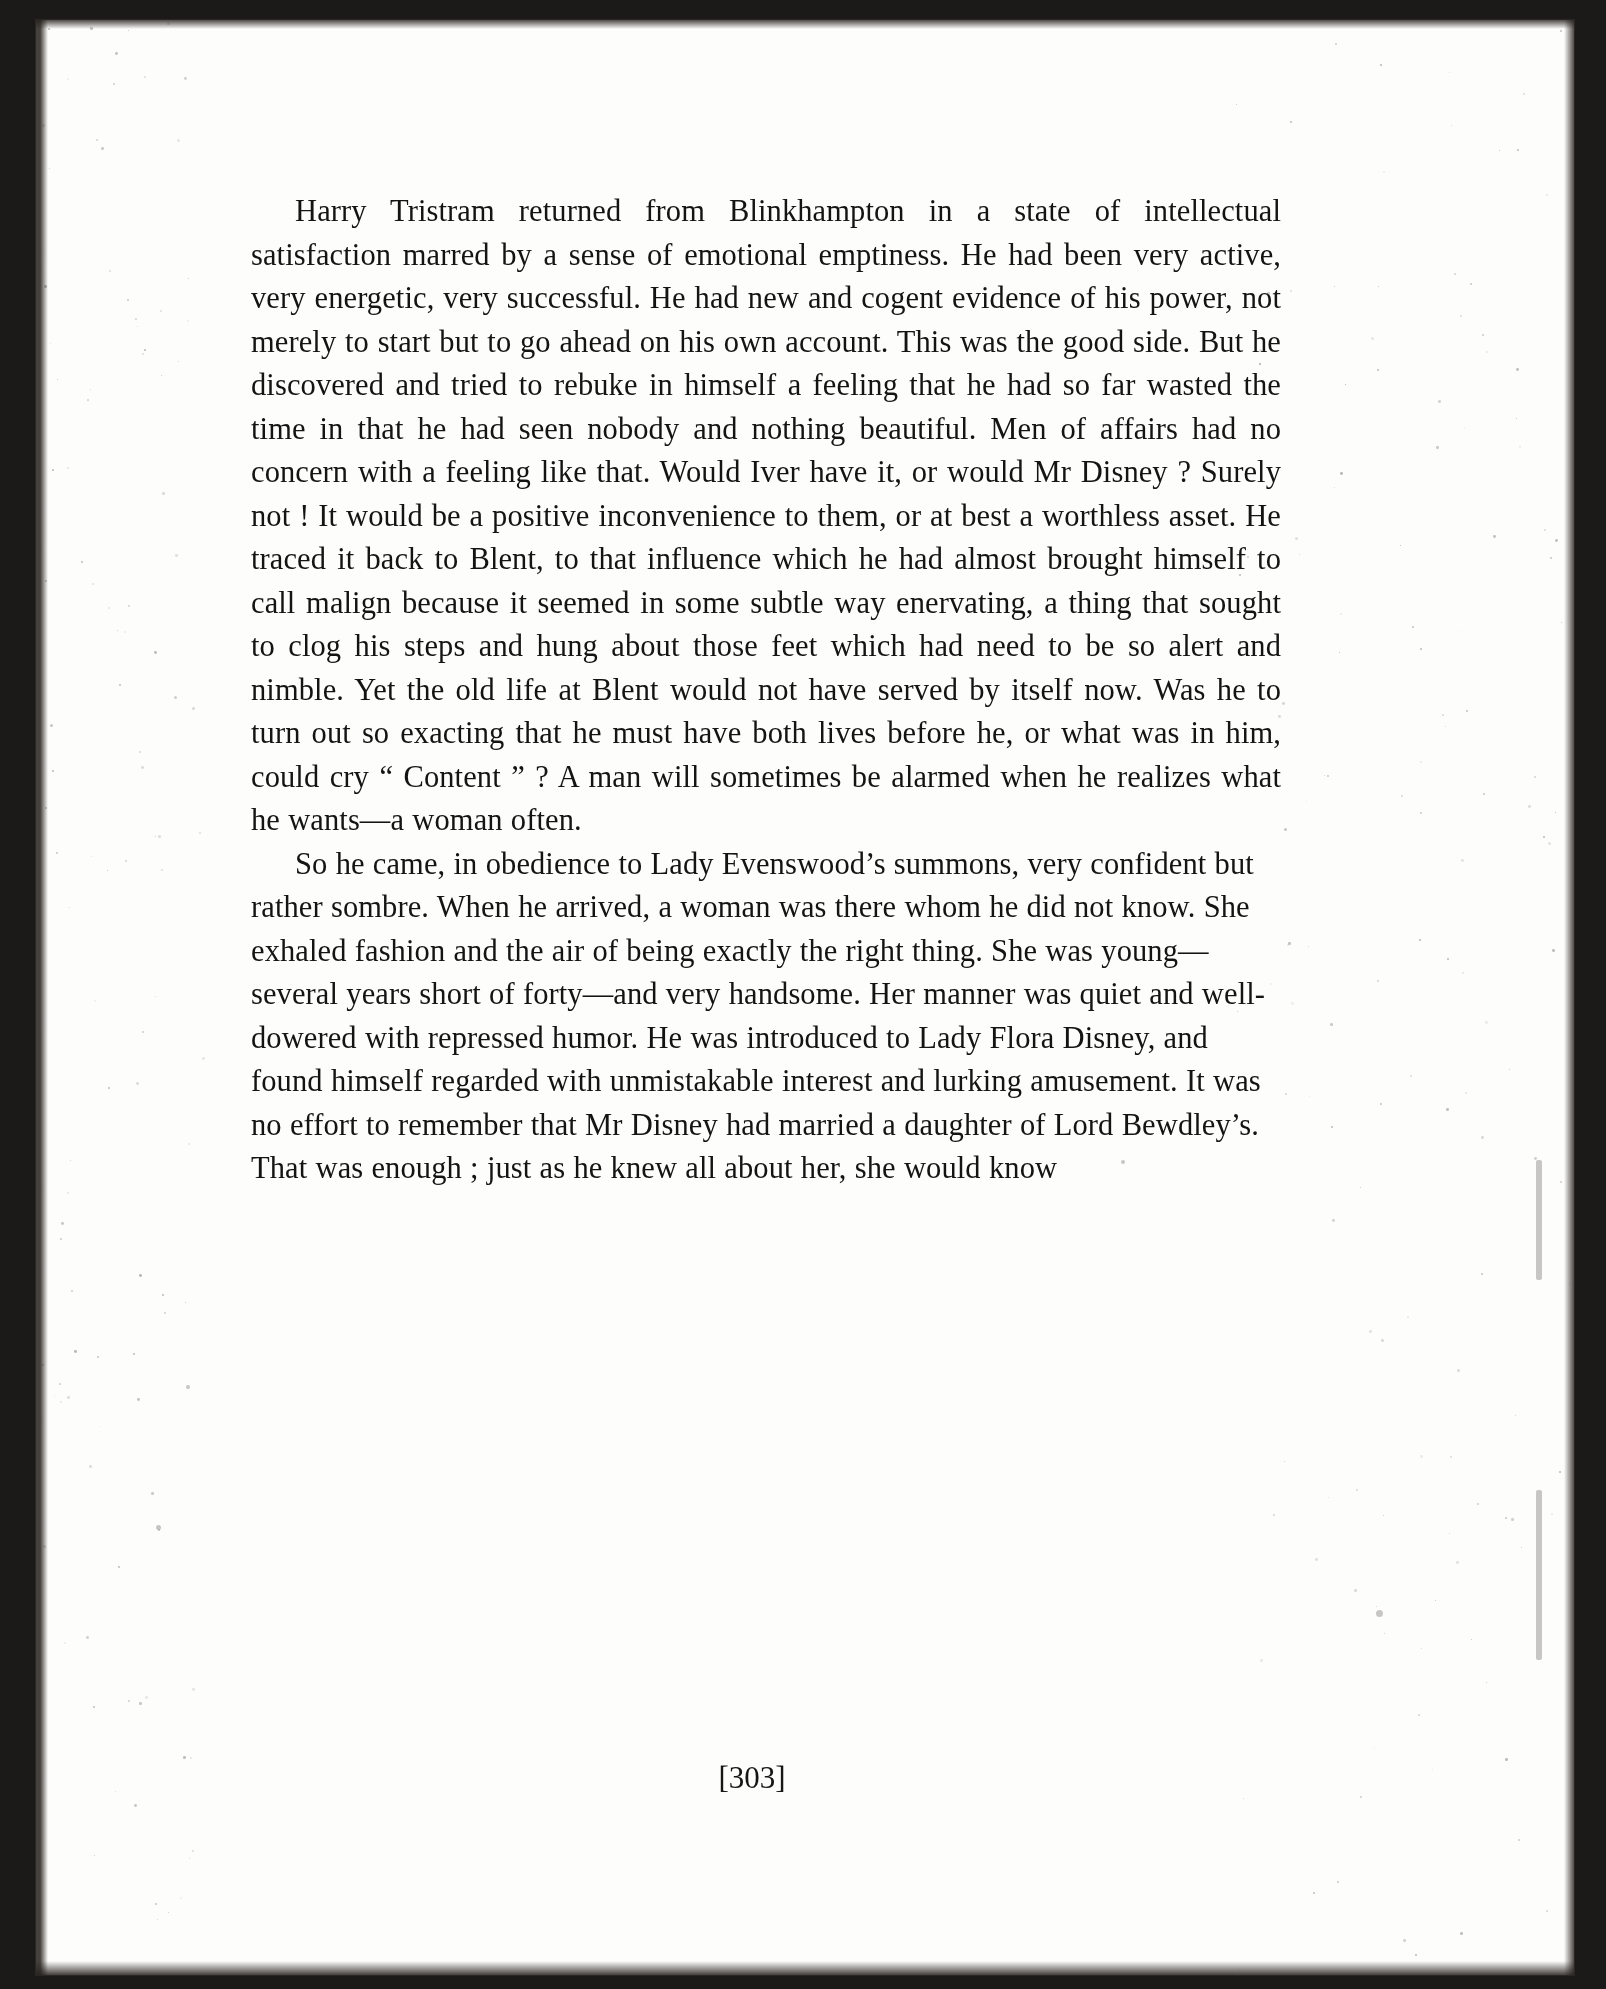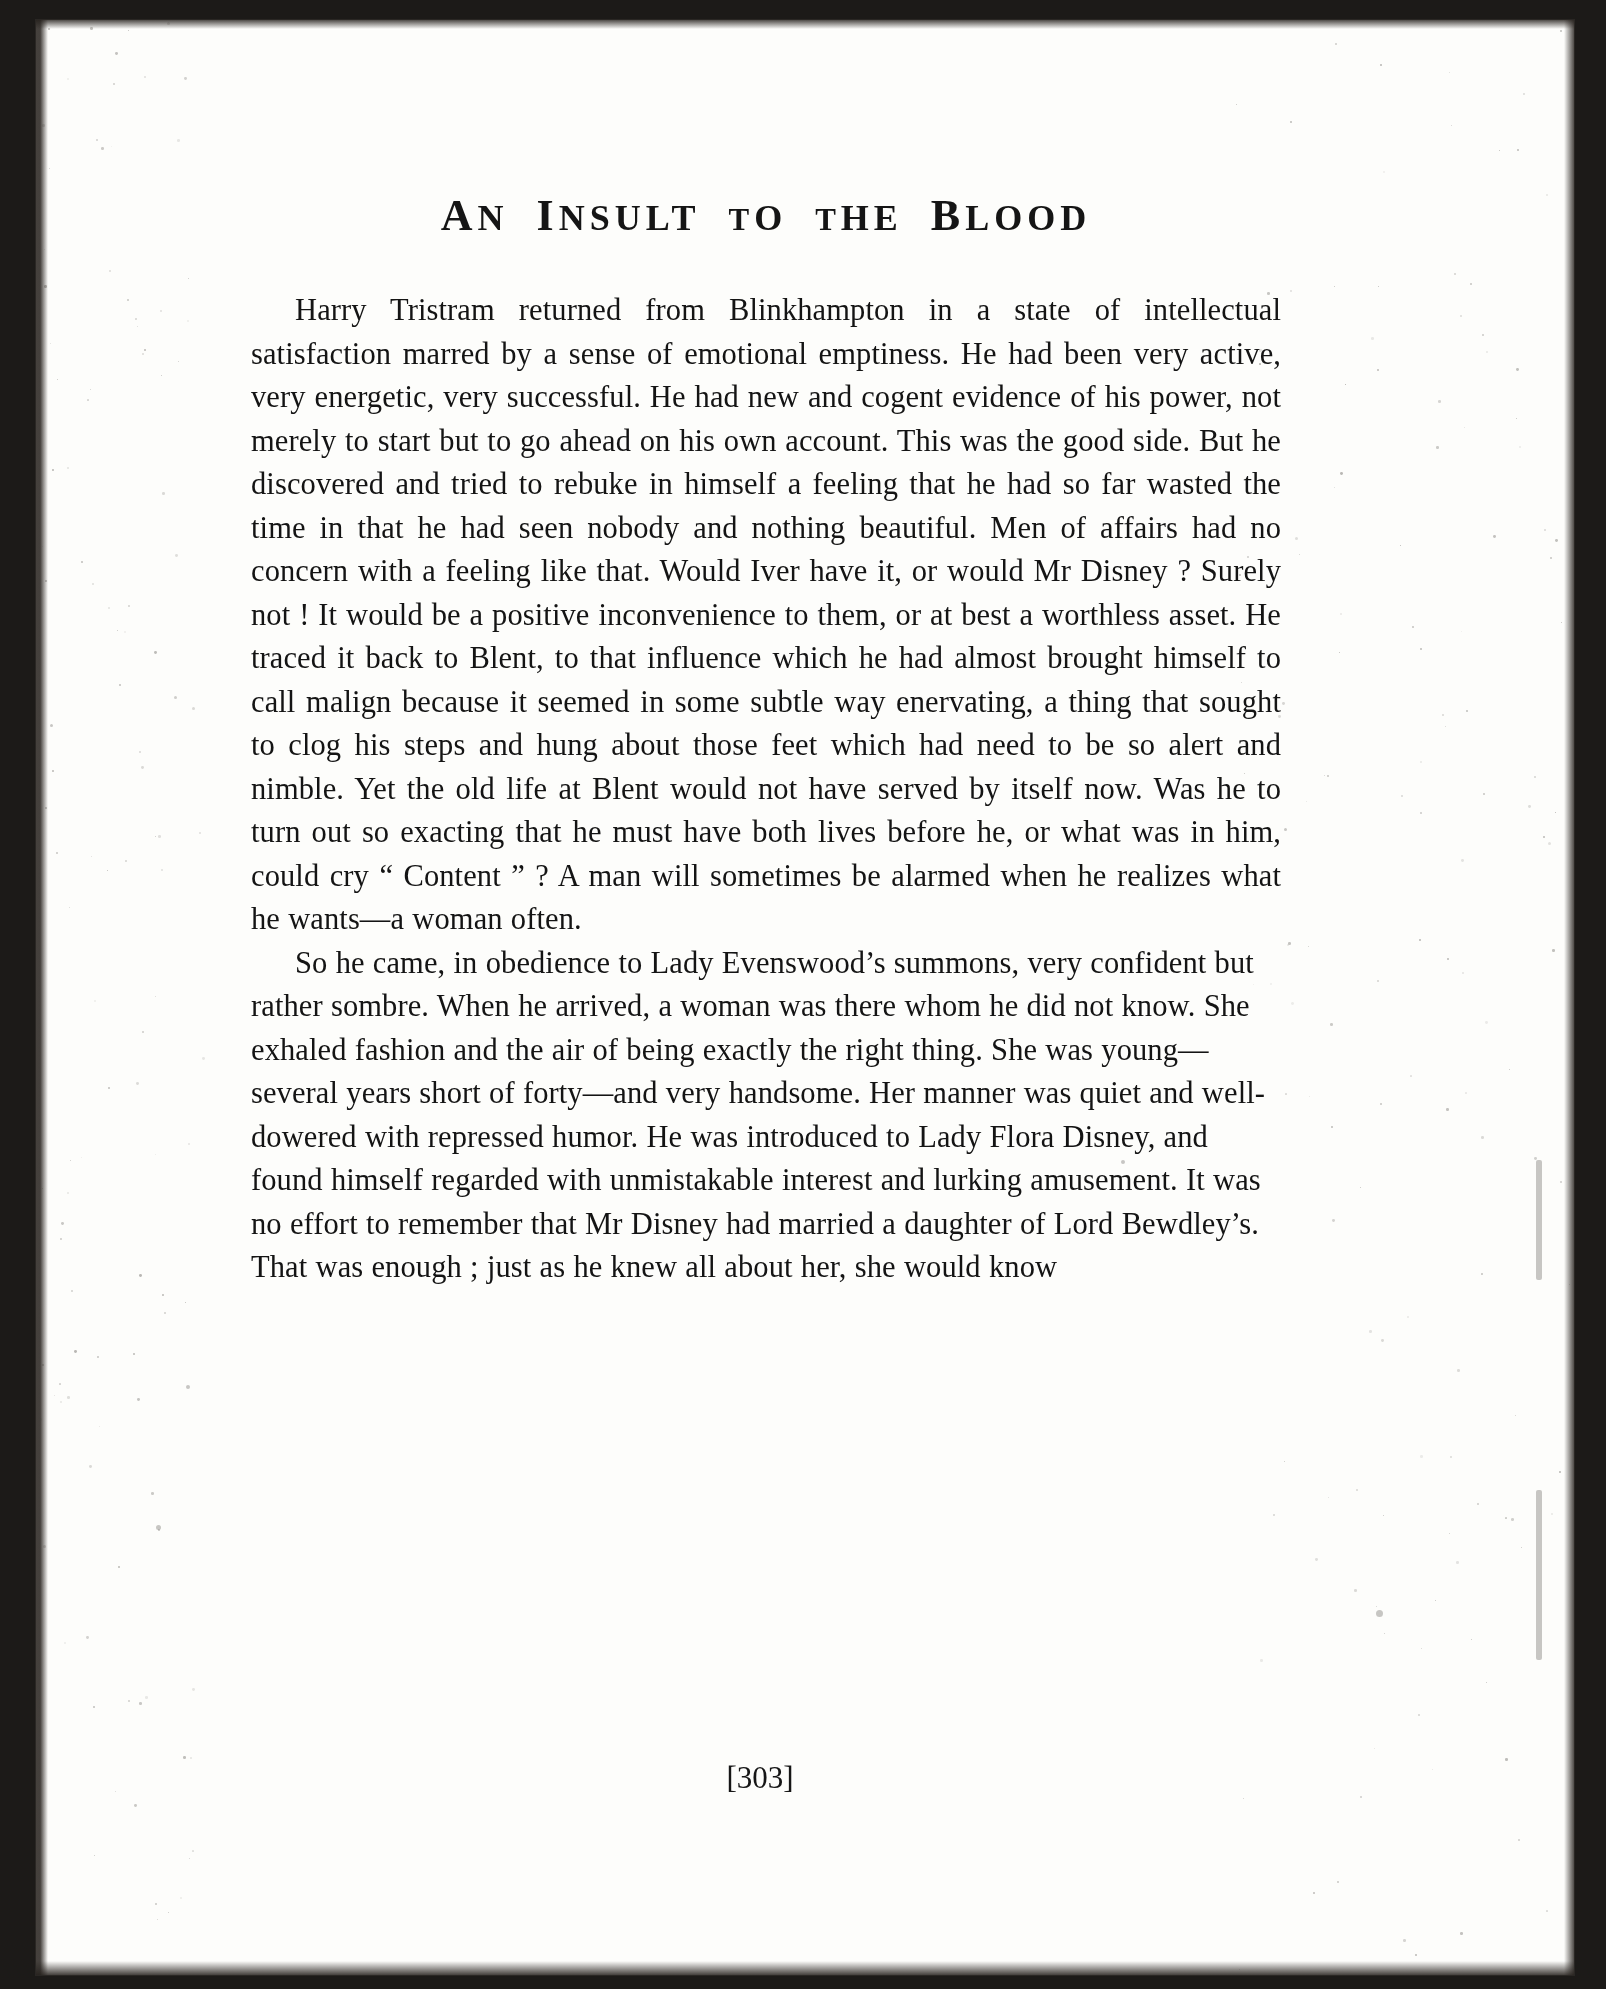--- a/index.html
+++ b/index.html
@@ -110,21 +110,21 @@
   }
   .para.indent {
     text-indent: 44px;
   }
   .para.last {
     text-align: left;
   }
 
   #folio {
     position: absolute;
-    left: 209px;
+    left: 201px;
     top: 1740px;
     width: 1030px;
     text-align: center;
     font-size: 31px;
     color: #161616;
     font-family: Liberation Serif, serif;
   }
 
   
   .fleck {
@@ -409,23 +409,20 @@
       <div class="fleck" style="left: 1340px; top: 1590px; width: 7px; height: 7px; border-radius: 50%;"></div>
       <div class="fleck" style="left: 1085px; top: 1140px; width: 4px; height: 4px; border-radius: 50%;"></div>
       <div class="fleck" style="left: 120px; top: 1505px; width: 5px; height: 5px; border-radius: 50%;"></div>
       <div class="fleck" style="left: 150px; top: 1365px; width: 4px; height: 4px; border-radius: 50%;"></div>
       <div class="fleck" style="left: 1500px; top: 1140px; width: 6px; height: 120px; border-radius: 2px;"></div>
       <div class="fleck" style="left: 1500px; top: 1470px; width: 6px; height: 170px; border-radius: 2px;"></div>
     </div>
 
   <div id="content">
 
-    <h1 id="running-head">
-      <span><span class="cap">A</span>N&nbsp;&nbsp;<span class="cap">I</span>NSULT&nbsp;&nbsp;<span class="cap">t</span>O&nbsp;&nbsp;<span class="cap">t</span>HE&nbsp;&nbsp;<span class="cap">B</span>LOOD</span>
-    </h1>
 
     <p class="para indent">Harry Tristram returned from Blinkhampton in a state of intellectual satisfaction marred by a sense of emotional emptiness.  He had been very active, very energetic, very successful.  He had new and cogent evidence of his power, not merely to start but to go ahead on his own account.  This was the good side.  But he discovered and tried to rebuke in himself a feeling that he had so far wasted the time in that he had seen nobody and nothing beautiful.  Men of affairs had no concern with a feeling like that.  Would Iver have it, or would Mr Disney ?  Surely not !  It would be a positive inconvenience to them, or at best a worthless asset.  He traced it back to Blent, to that influence which he had almost brought himself to call malign because it seemed in some subtle way enervating, a thing that sought to clog his steps and hung about those feet which had need to be so alert and nimble.  Yet the old life at Blent would not have served by itself now.  Was he to turn out so exacting that he must have both lives before he, or what was in him, could cry “ Content ” ?  A man will sometimes be alarmed when he realizes what he wants—a woman often.</p>
     <p class="para indent last">So he came, in obedience to Lady Evenswood’s summons, very confident but rather sombre.  When he arrived, a woman was there whom he did not know.  She exhaled fashion and the air of being exactly the right thing.  She was young—several years short of forty—and very handsome.  Her manner was quiet and well-dowered with repressed humor.  He was introduced to Lady Flora Disney, and found himself regarded with unmistakable interest and lurking amusement.  It was no effort to remember that Mr Disney had married a daughter of Lord Bewdley’s.  That was enough ; just as he knew all about her, she would know</p>
 
   </div>
 
   <div id="folio">[303]</div>
 
 </div>
 

